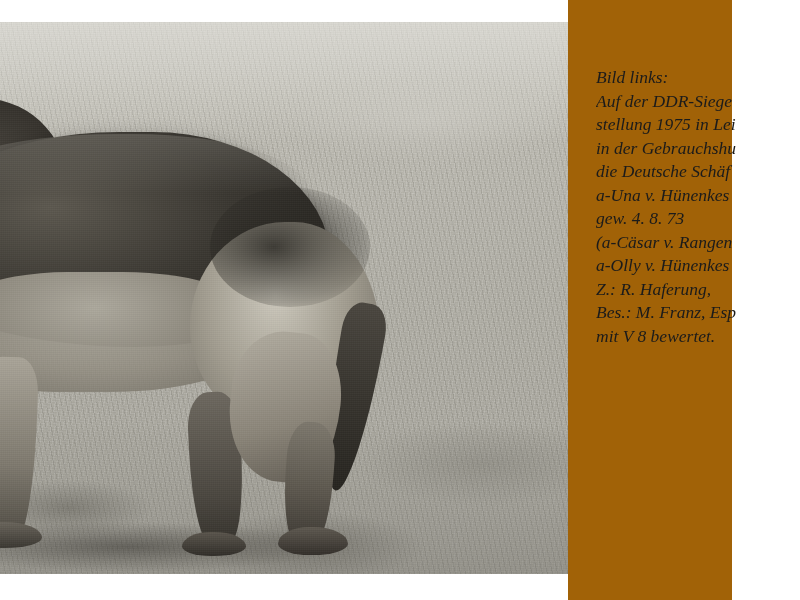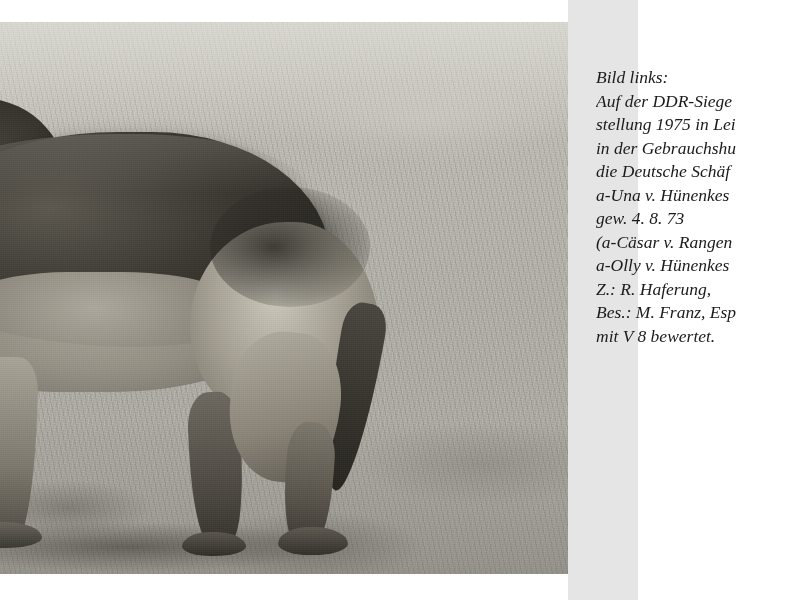--- a/index.html
+++ b/index.html
@@ -8,23 +8,23 @@
     background: #ffffff;
   }
   body {
     width: 800px;
     height: 600px;
     overflow: hidden;
     font-family: "Liberation Serif", serif;
   }
   .page {
     position: relative;
-    width: 638px;
+    width: 732px;
     height: 600px;
-    background: #e5e5e5;
+    background: #a16207;
   }
 
   
   .photo-block {
     position: absolute;
     left: 0;
     top: 22px;
     width: 568px;
     height: 552px;
     overflow: hidden;

